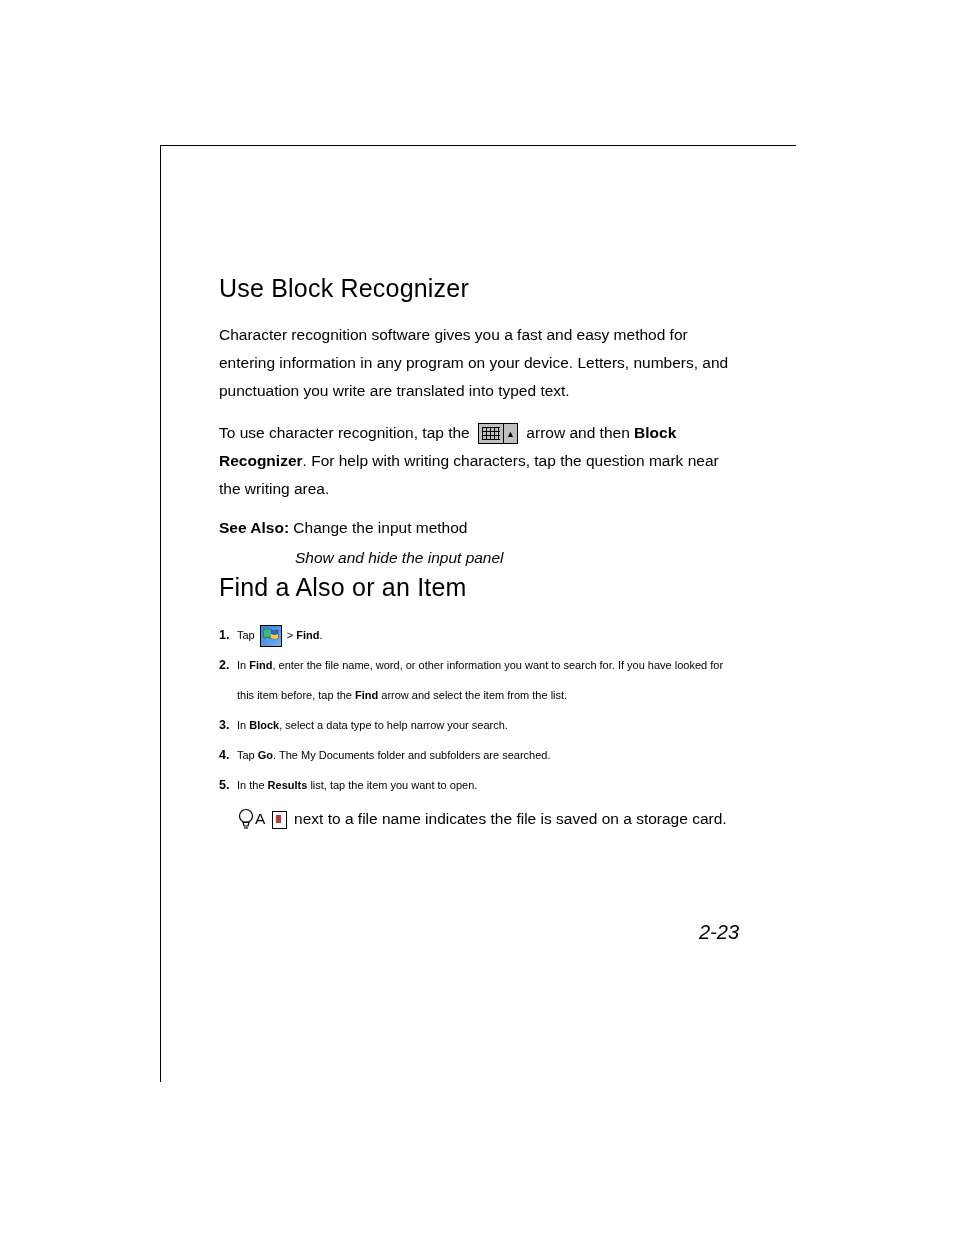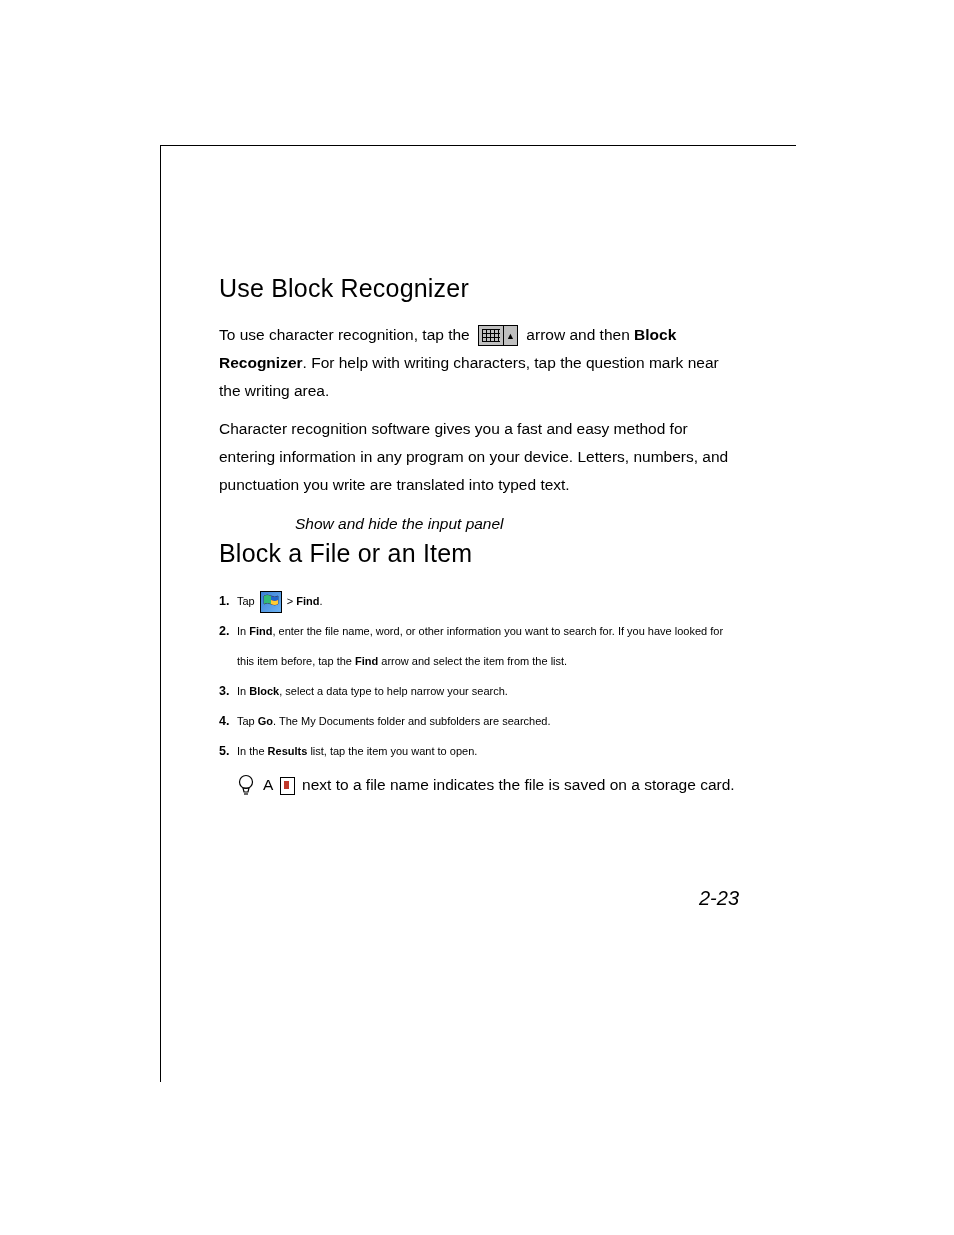--- a/index.html
+++ b/index.html
@@ -121,21 +121,20 @@
     position: relative;
   }
   .start-icon svg { position: absolute; left: 1px; top: 1px; }
   .tip-row {
     margin-top: 4px;
     padding-left: 18px;
     font-size: 15.5px;
     line-height: 30px;
     display: flex;
     align-items: center;
-    gap: 8px;
   }
   .bulb-icon {
     width: 18px;
     height: 22px;
     flex: 0 0 auto;
   }
   .card-icon {
     display: inline-block;
     width: 15px;
     height: 18px;
@@ -163,38 +162,41 @@
   }
   b { font-weight: bold; }
 </style>
 </head>
 <body>
 
 <div class="page-frame">
   <div class="content">
 
     <h2 class="section">Use Block Recognizer</h2>
+
+    <p class="body">Character recognition software gives you a fast and easy method for entering information in any program on your device. Letters, numbers, and punctuation you write are translated into typed text.</p>
 
     <p class="body" style="margin-top:14px;">
       <span>To use character recognition, tap the </span>
       <span class="sip-icon">
         <span class="kbd"></span>
         <span class="arrow">▲</span>
       </span>
       <span> arrow and then </span>
       <b>Block Recognizer</b><span>. For help with writing characters, tap the question mark near the writing area.</span>
     </p>
 
-    <p class="body">Character recognition software gives you a fast and easy method for entering information in any program on your device. Letters, numbers, and punctuation you write are translated into typed text.</p>
-
     <div class="see-also-block">
+      <div>
+        <b>See Also:</b><span> Change the input method</span>
+      </div>
       <div class="see-also-indent">Show and hide the input panel</div>
     </div>
 
-    <h2 class="section h2-gap">Block a File or an Item</h2>
+    <h2 class="section h2-gap">Find a Also or an Item</h2>
 
     <ol class="steps">
       <li>
         <span class="li-body">
           <span>Tap </span><span class="start-icon">
             <svg width="18" height="18" viewBox="0 0 18 18">
               <path d="M2 3 Q5 1 9 3 Q13 5 16 3 L16 11 Q13 13 9 11 Q5 9 2 11 Z" fill="#d33" stroke="#000" stroke-width="0.5"></path>
               <path d="M2 3 Q5 1 9 3 L9 11 Q5 9 2 11 Z" fill="#3b7"></path>
               <path d="M9 3 Q13 5 16 3 L16 7 Q13 9 9 7 Z" fill="#26c"></path>
               <path d="M9 7 Q13 9 16 7 L16 11 Q13 13 9 11 Z" fill="#fc3"></path>

